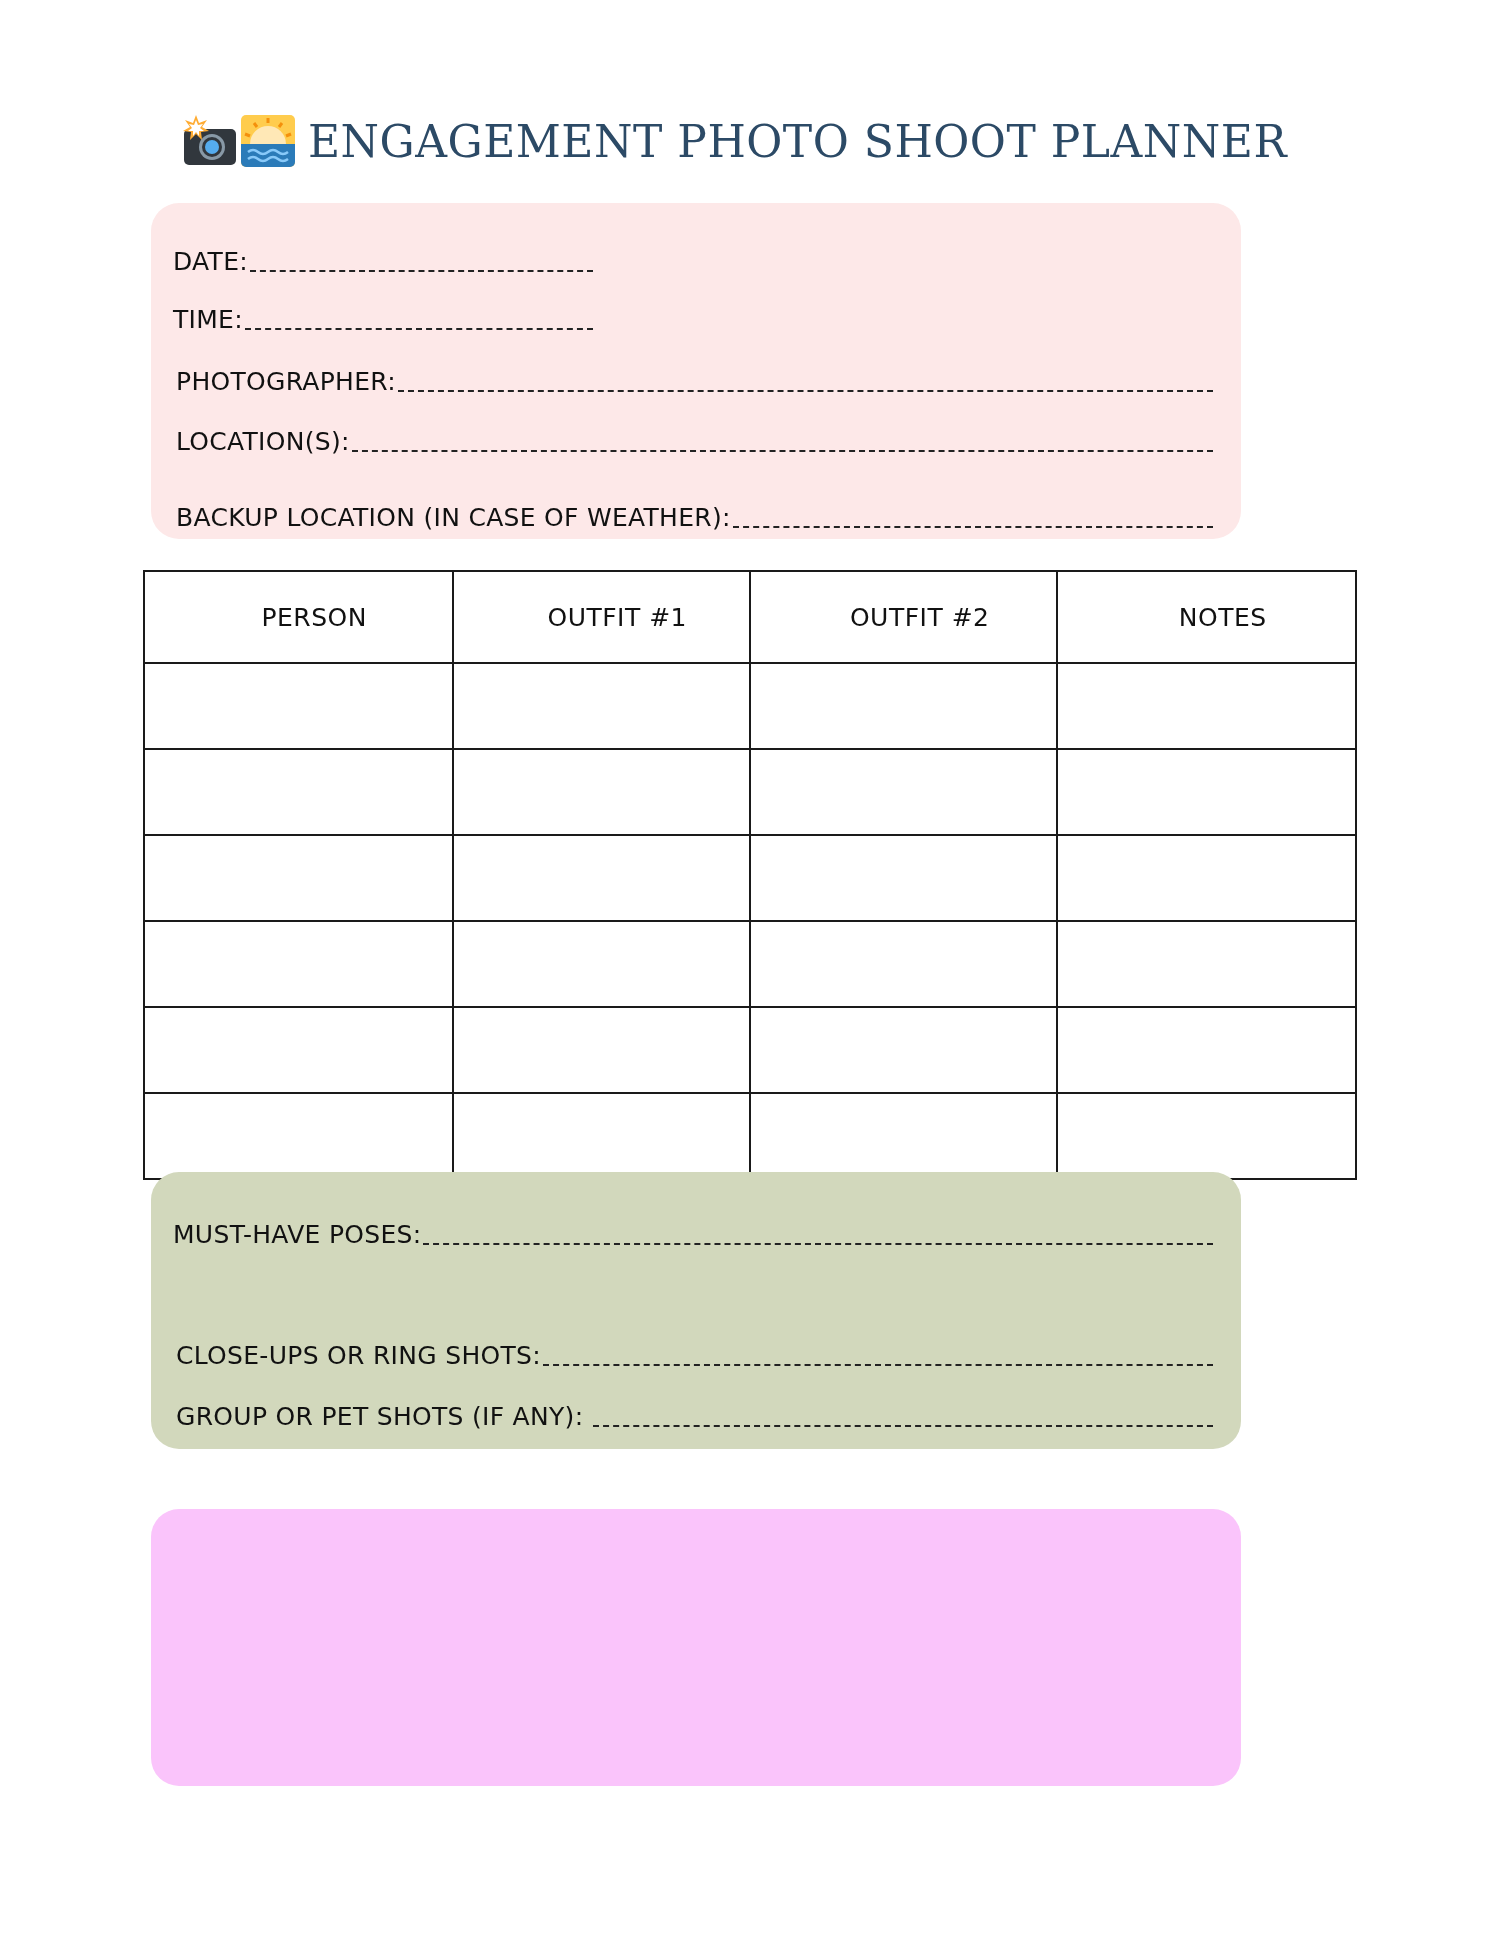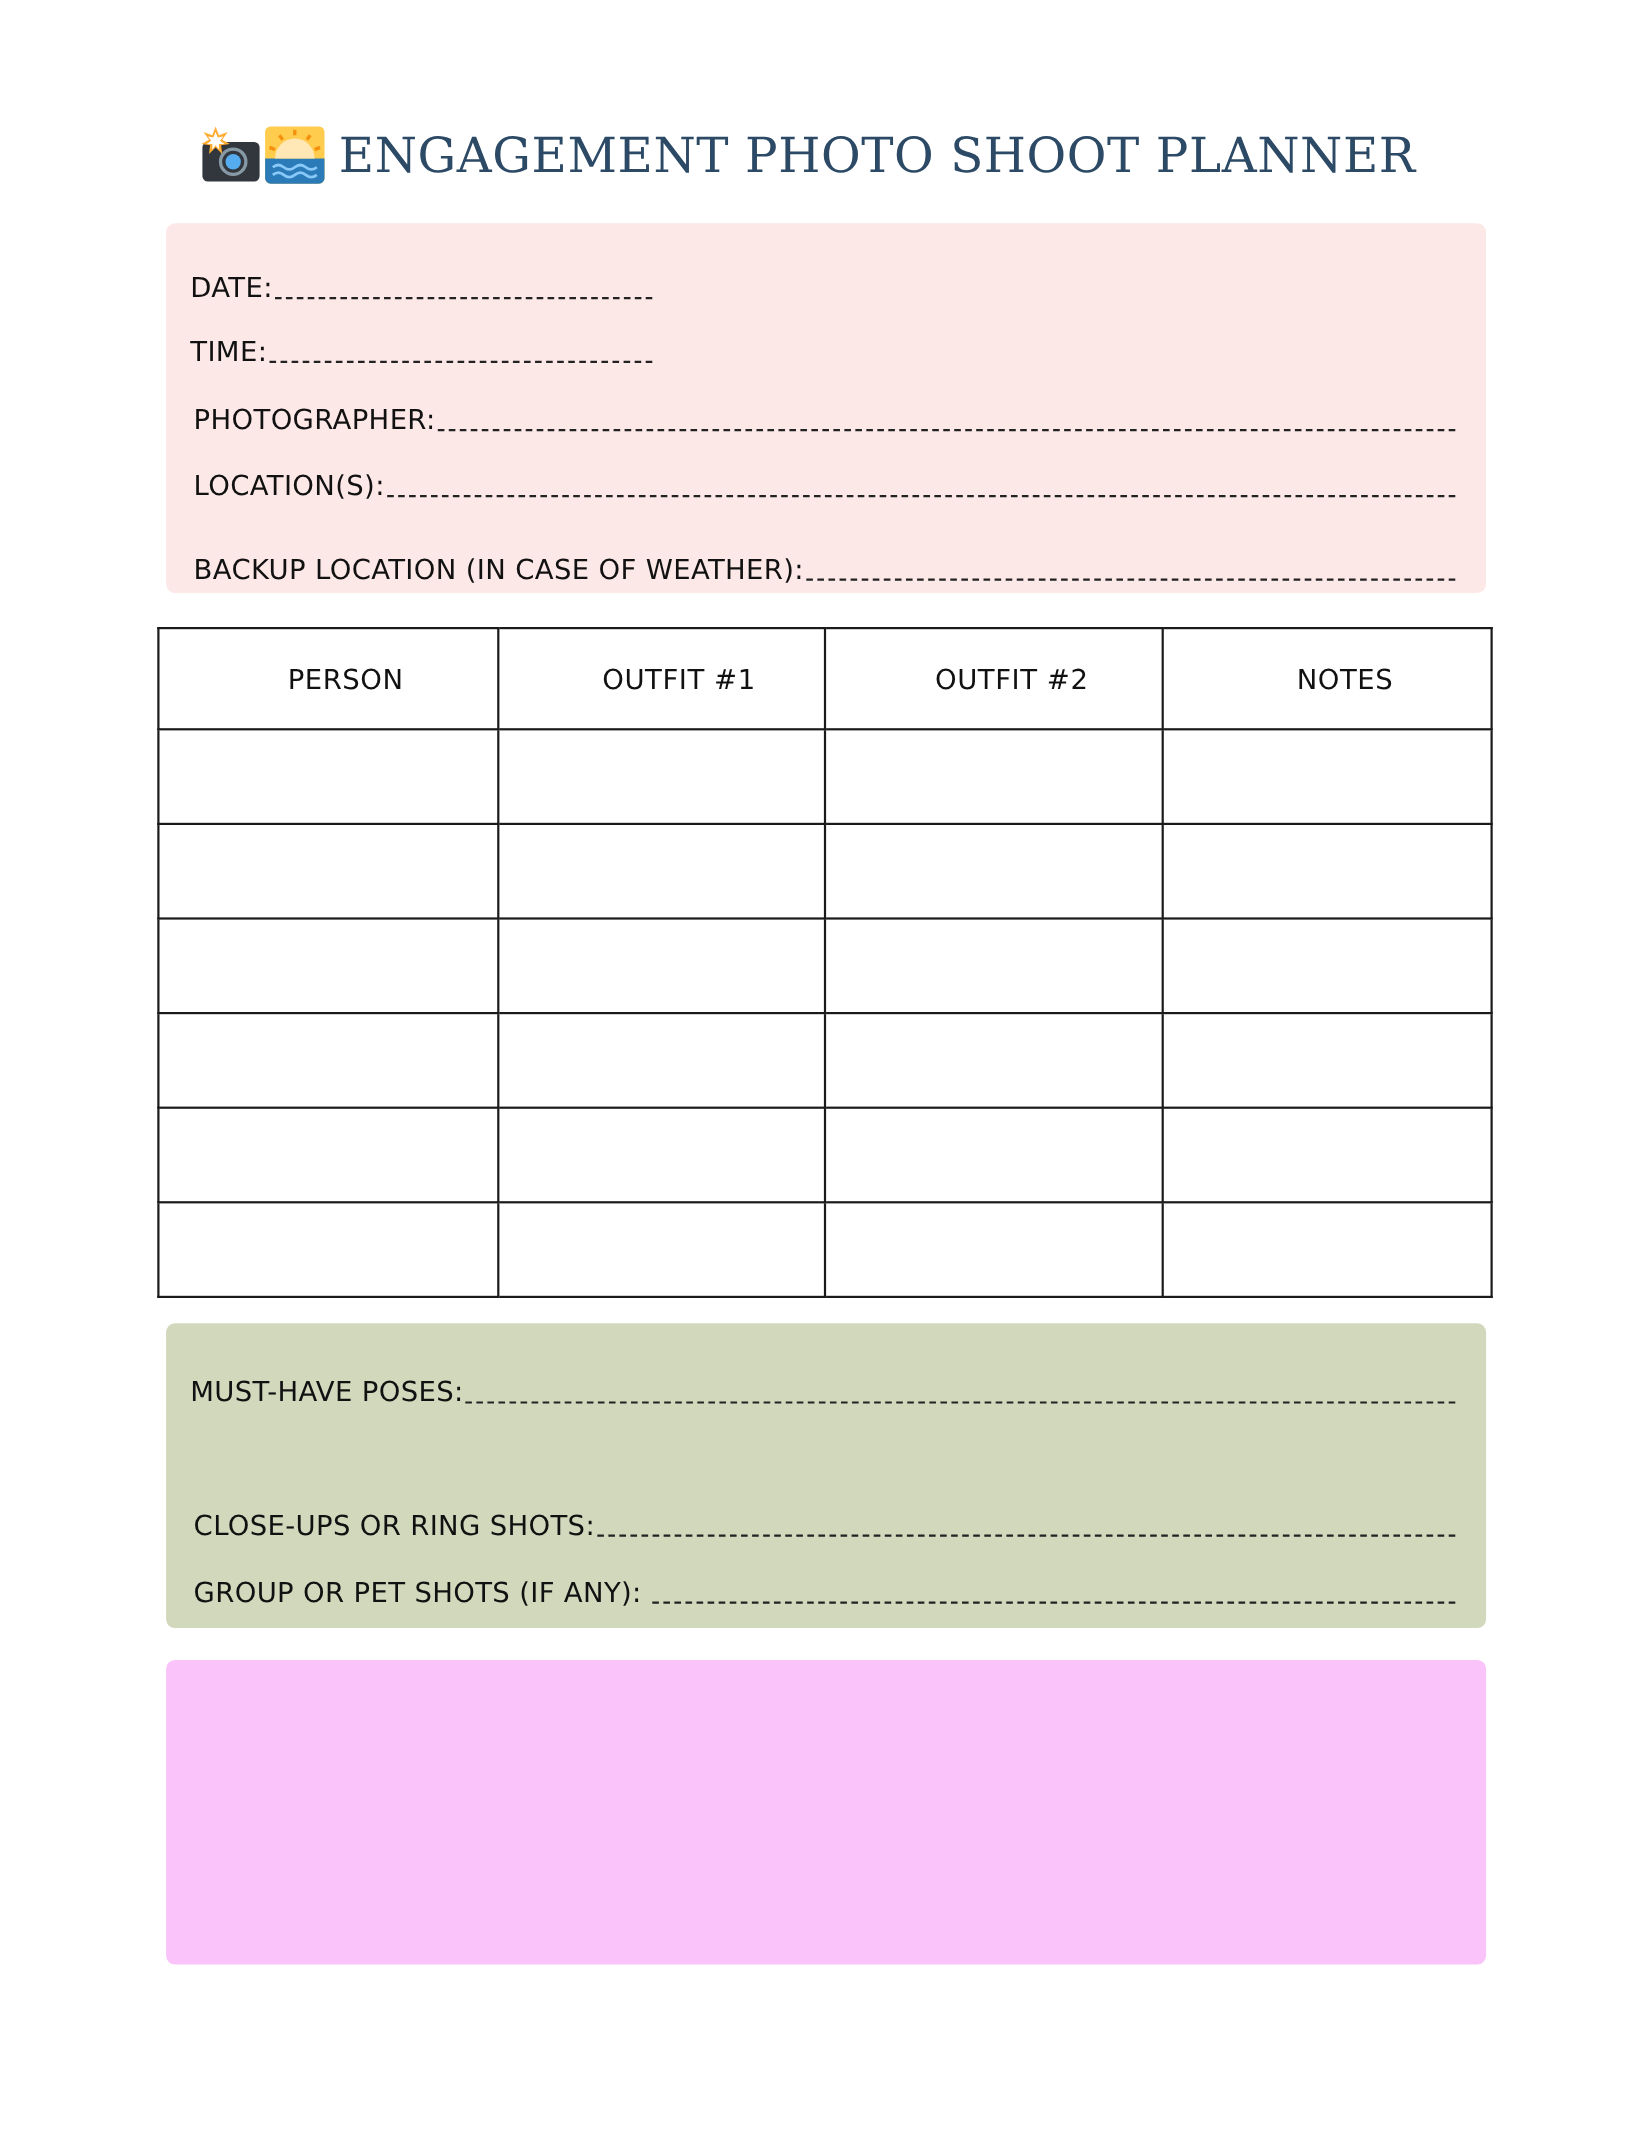--- a/index.html
+++ b/index.html
@@ -2,23 +2,23 @@
 <html><head>
 <meta charset="utf-8">
 <style>
   html, body { margin: 0; padding: 0; background: #ffffff; }
   body { width: 1500px; height: 1941px; position: relative; overflow: hidden;
          font-family: "DejaVu Sans", sans-serif; color: #111; }
   .title { position: absolute; left: 182px; top: 108px; height: 66px; display: flex; align-items: center; }
   .title .icons { display: flex; align-items: center; gap: 2px; margin-right: 12px; }
   .title h1 { margin: 0; font-family: "DejaVu Serif", serif; font-weight: normal;
               font-size: 44px; letter-spacing: 0.5px; color: #2C4A66; white-space: nowrap; }
-  .card { position: absolute; left: 151px; width: 1200px; border-radius: 8px; box-sizing: border-box; }
+  .card { position: absolute; left: 151px; width: 1090px; border-radius: 28px; box-sizing: border-box; }
   .card-info { top: 203px; height: 336px; background: #FDE8E8; }
-  .card-shots { top: 1203px; height: 277px; background: #D2D8BC; text-align: center; }
+  .card-shots { top: 1172px; height: 277px; background: #D2D8BC; text-align: center; }
   .card-notes { top: 1509px; height: 277px; background: #FAC4FB; }
   .field { position: absolute; left: 22px; right: 28px; display: flex; align-items: flex-end; height: 34px; }
   .field .label { font-size: 25px; letter-spacing: 0.3px; white-space: nowrap; color: #111; line-height: 30px; }
   .field .line { flex: 1; border-bottom: 2.5px dashed #222; margin-bottom: 5px; margin-left: 2px; }
   .field.short { right: auto; width: 420px; }
   .planner { position: absolute; left: 143px; top: 570px; width: 1214px; border-collapse: collapse; }
   .planner th, .planner td { border: 2px solid #1a1a1a; padding: 0; }
   .planner th { height: 90px; font-weight: normal; font-size: 25px; letter-spacing: 0.5px; padding-left: 32px; }
   .planner td { height: 84px; }
   .planner col.c1 { width: 309px; } .planner col.c2 { width: 298px; }

